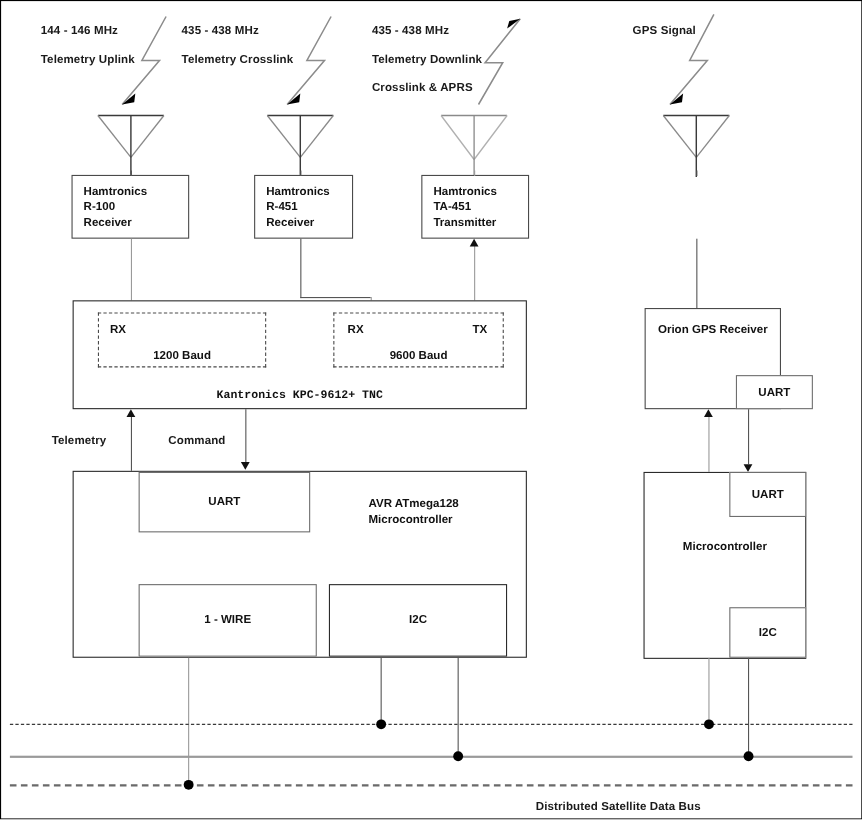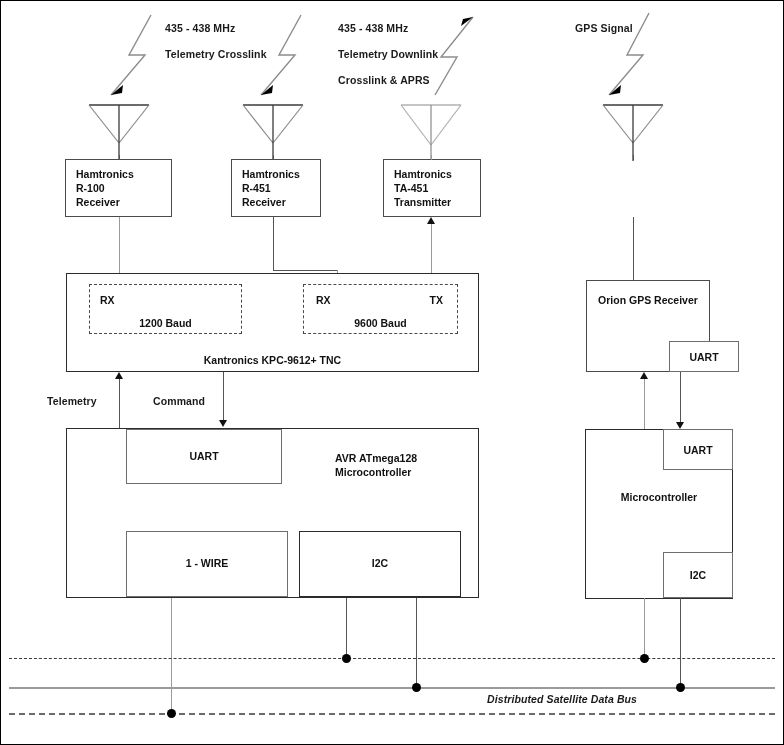--- a/index.html
+++ b/index.html
@@ -69,20 +69,24 @@
   .bus.dashed{border-top:2.6px dashed #6a6a6a;}
   
   .ant{position:absolute;}
   .bolt{position:absolute;}
 </style>
 </head>
 <body>
 
 <div id="canvas">
 
+  <div class="lbl" style="left:24px;top:8px;">
+    <span>144 - 146 MHz</span><br>
+    <span>Telemetry Uplink</span>
+  </div>
 
   <div class="lbl" style="left:152px;top:8px;">
     <span>435 - 438 MHz</span><br>
     <span>Telemetry Crosslink</span>
   </div>
 
   <div class="lbl" style="left:325px;top:8px;">
     <span>435 - 438 MHz</span><br>
     <span>Telemetry Downlink</span><br>
     <span>Crosslink &amp; APRS</span>
@@ -171,21 +175,21 @@
   <div class="hline" style="left:272px;top:269px;width:64px;"></div>
   <div class="vline lite" style="left:336px;top:269px;height:14px;"></div>
   <div class="arrow-dn" style="left:332px;top:278px;"></div>
 
   <div class="vline lite" style="left:430px;top:222px;height:62px;"></div>
   <div class="arrow-up" style="left:426px;top:216px;"></div>
 
   <div class="vline" style="left:632px;top:216px;height:63px;"></div>
 
   <div class="box dark" style="left:65px;top:272px;width:413px;height:99px;">
-    <div class="btxt ctr" style="top:79px;">Kantronics KPC-9612+ TNC</div>
+    <div class="btxt ctr" style="top:79px;font-family:Liberation Mono, monospace;">Kantronics KPC-9612+ TNC</div>
   </div>
 
   <div class="box dashed" style="left:88px;top:283px;width:153px;height:50px;">
     <div class="btxt lft" style="top:8px;">RX</div>
     <div class="btxt ctr" style="top:31px;">1200 Baud</div>
   </div>
 
   <div class="box dashed" style="left:302px;top:283px;width:155px;height:50px;">
     <div class="btxt" style="left:12px;top:8px;">RX</div>
     <div class="btxt" style="right:14px;top:8px;text-align:right;">TX</div>
@@ -250,15 +254,15 @@
   <div class="bus dashdot" style="top:657px;"></div>
   <div class="bus solid" style="top:686px;"></div>
   <div class="bus dashed" style="top:712px;"></div>
 
   <div class="node" style="left:341px;top:653px;"></div>
   <div class="node" style="left:639px;top:653px;"></div>
   <div class="node" style="left:411px;top:682px;"></div>
   <div class="node" style="left:675px;top:682px;"></div>
   <div class="node" style="left:166px;top:708px;"></div>
 
-  <div class="lbl" style="left:486px;top:692px;font-style:italic;">Distributed Satellite Data Bus</div>
+  <div class="lbl" style="left:486px;top:726px;">Distributed Satellite Data Bus</div>
 
 </div>
 
 </body></html>

